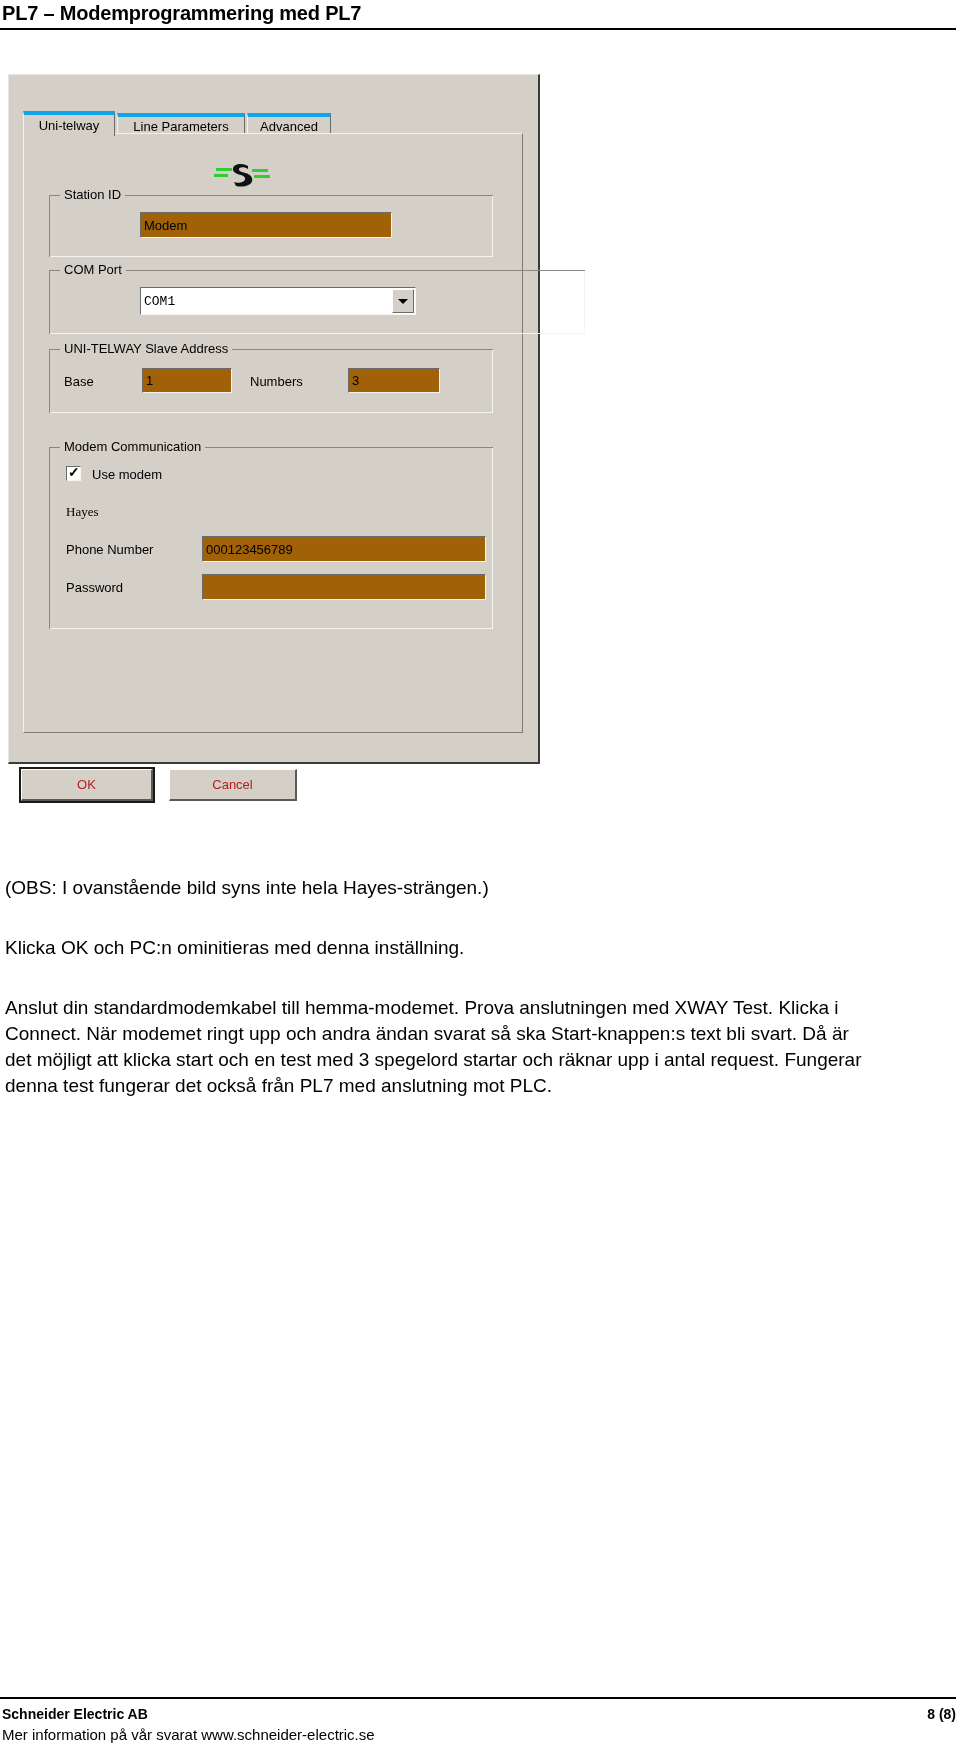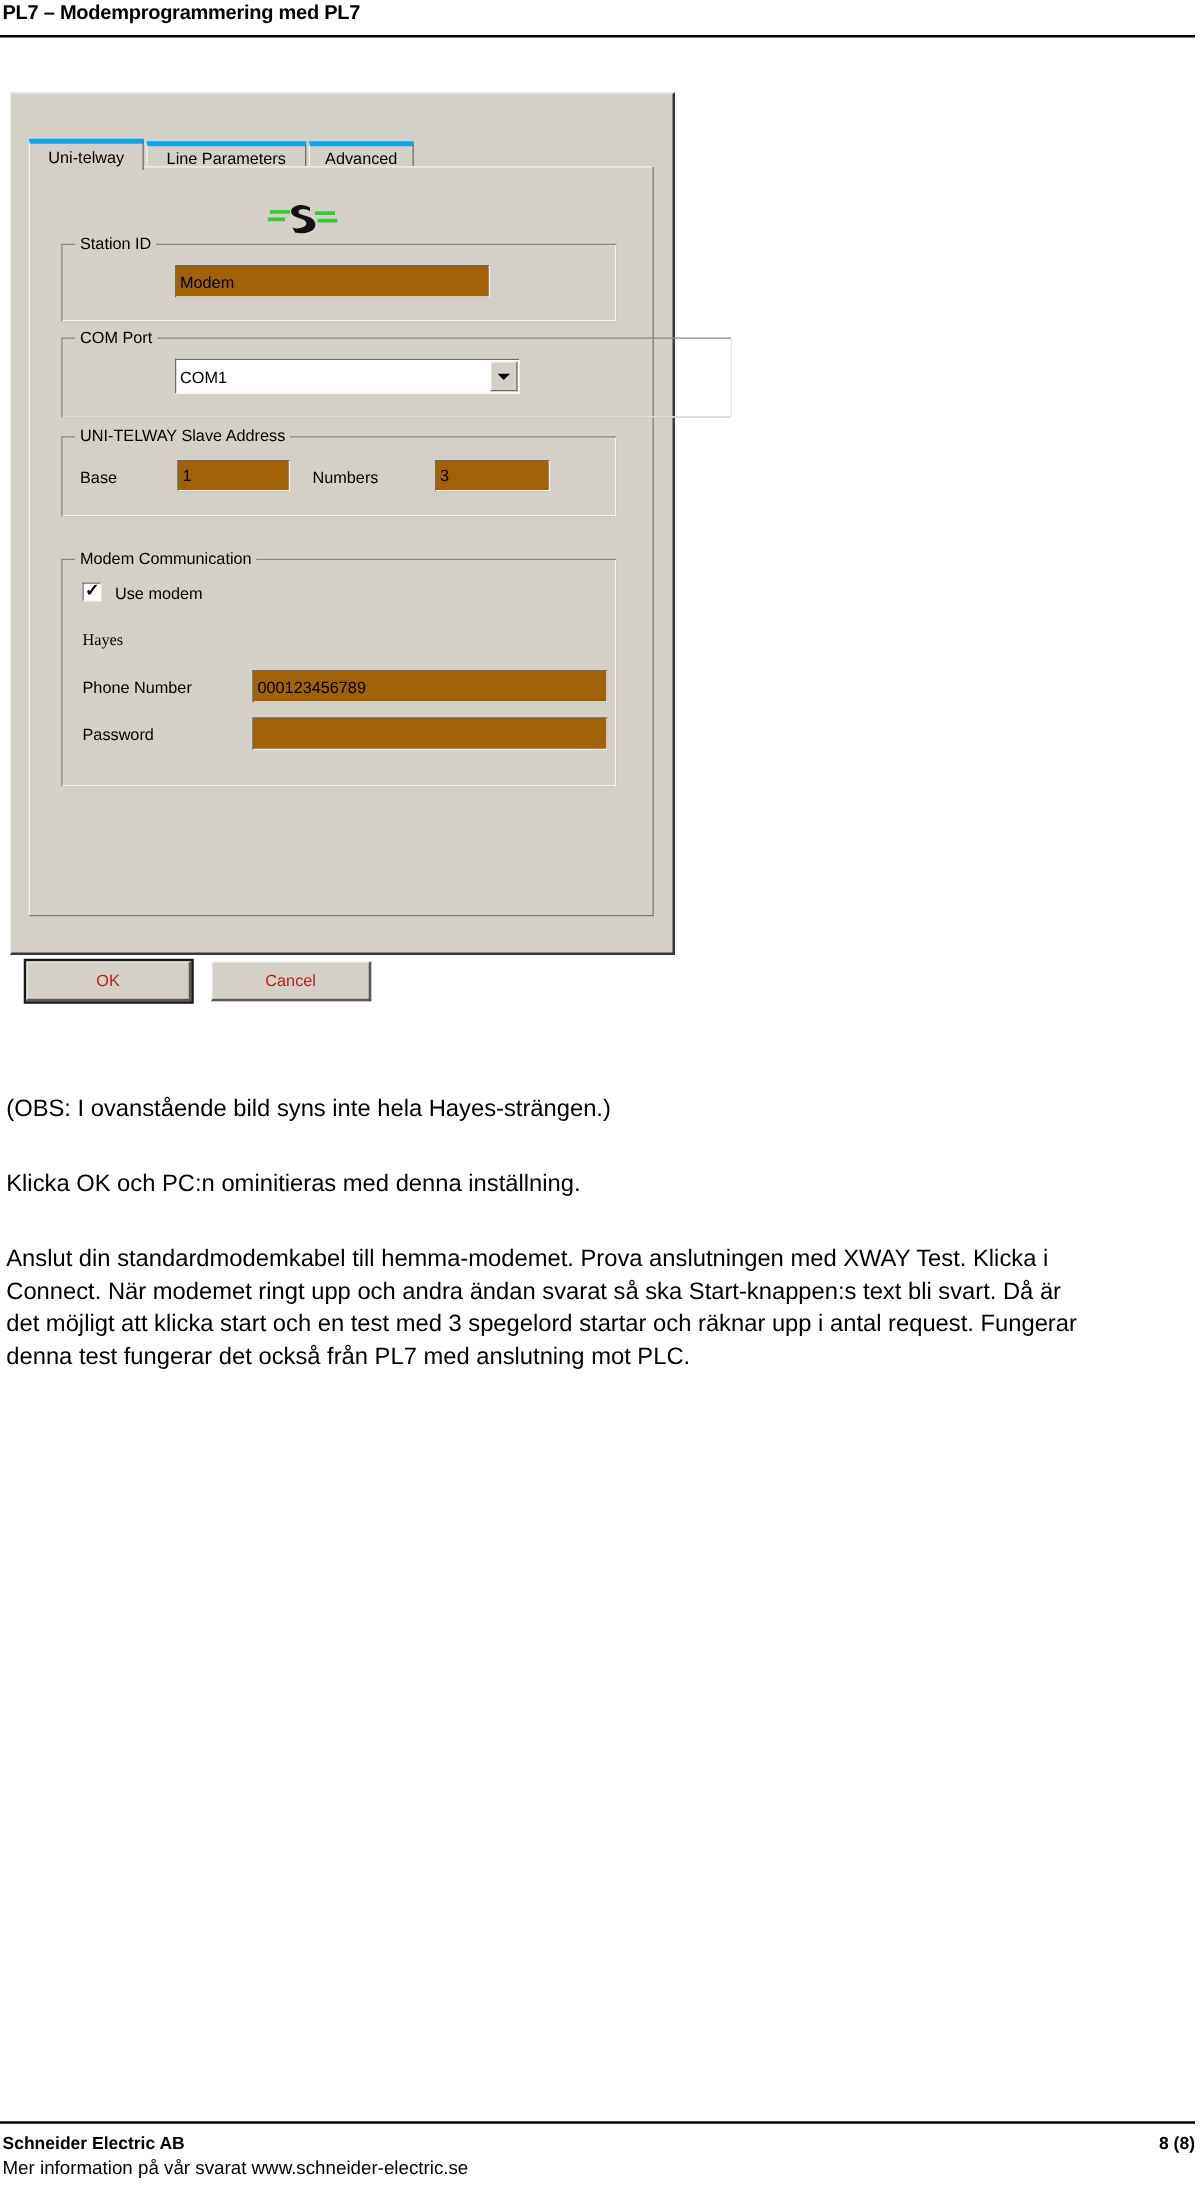--- a/index.html
+++ b/index.html
@@ -11,21 +11,21 @@
     position:relative;
     overflow:hidden;
   }
 
   
   .doc-header {
     position:absolute; left:0; top:0; width:960px; height:38px;
   }
   .doc-header-title {
     position:absolute; left:2px; top:2px;
-    font-size:16px; font-weight:bold; letter-spacing:-0.2px;
+    font-size:20px; font-weight:bold; letter-spacing:-0.2px;
     white-space:nowrap;
   }
   .doc-header-rule {
     position:absolute; left:0; top:28px; width:956px;
     border-top:2px solid #000;
   }
 
   
   .dialog-shot {
     position:absolute; left:8px; top:74px;
@@ -146,20 +146,21 @@
     position:absolute;
     background:#ffffff;
     border-top:1px solid #6b6b6b;
     border-left:1px solid #6b6b6b;
     border-right:1px solid #f6f4f0;
     border-bottom:1px solid #f6f4f0;
     box-sizing:border-box;
     display:flex; align-items:center;
     font-size:13px; padding-left:3px;
     cursor:pointer;
+    font-family:Liberation Mono, monospace;
   }
   .combo-btn {
     position:absolute; right:1px; top:1px; bottom:1px; width:20px;
     background:#d4d0c8;
     border-top:1px solid #ffffff; border-left:1px solid #ffffff;
     border-right:1px solid #6b6b6b; border-bottom:1px solid #6b6b6b;
     display:flex; align-items:center; justify-content:center;
     cursor:pointer;
   }
   .arrow-down {

